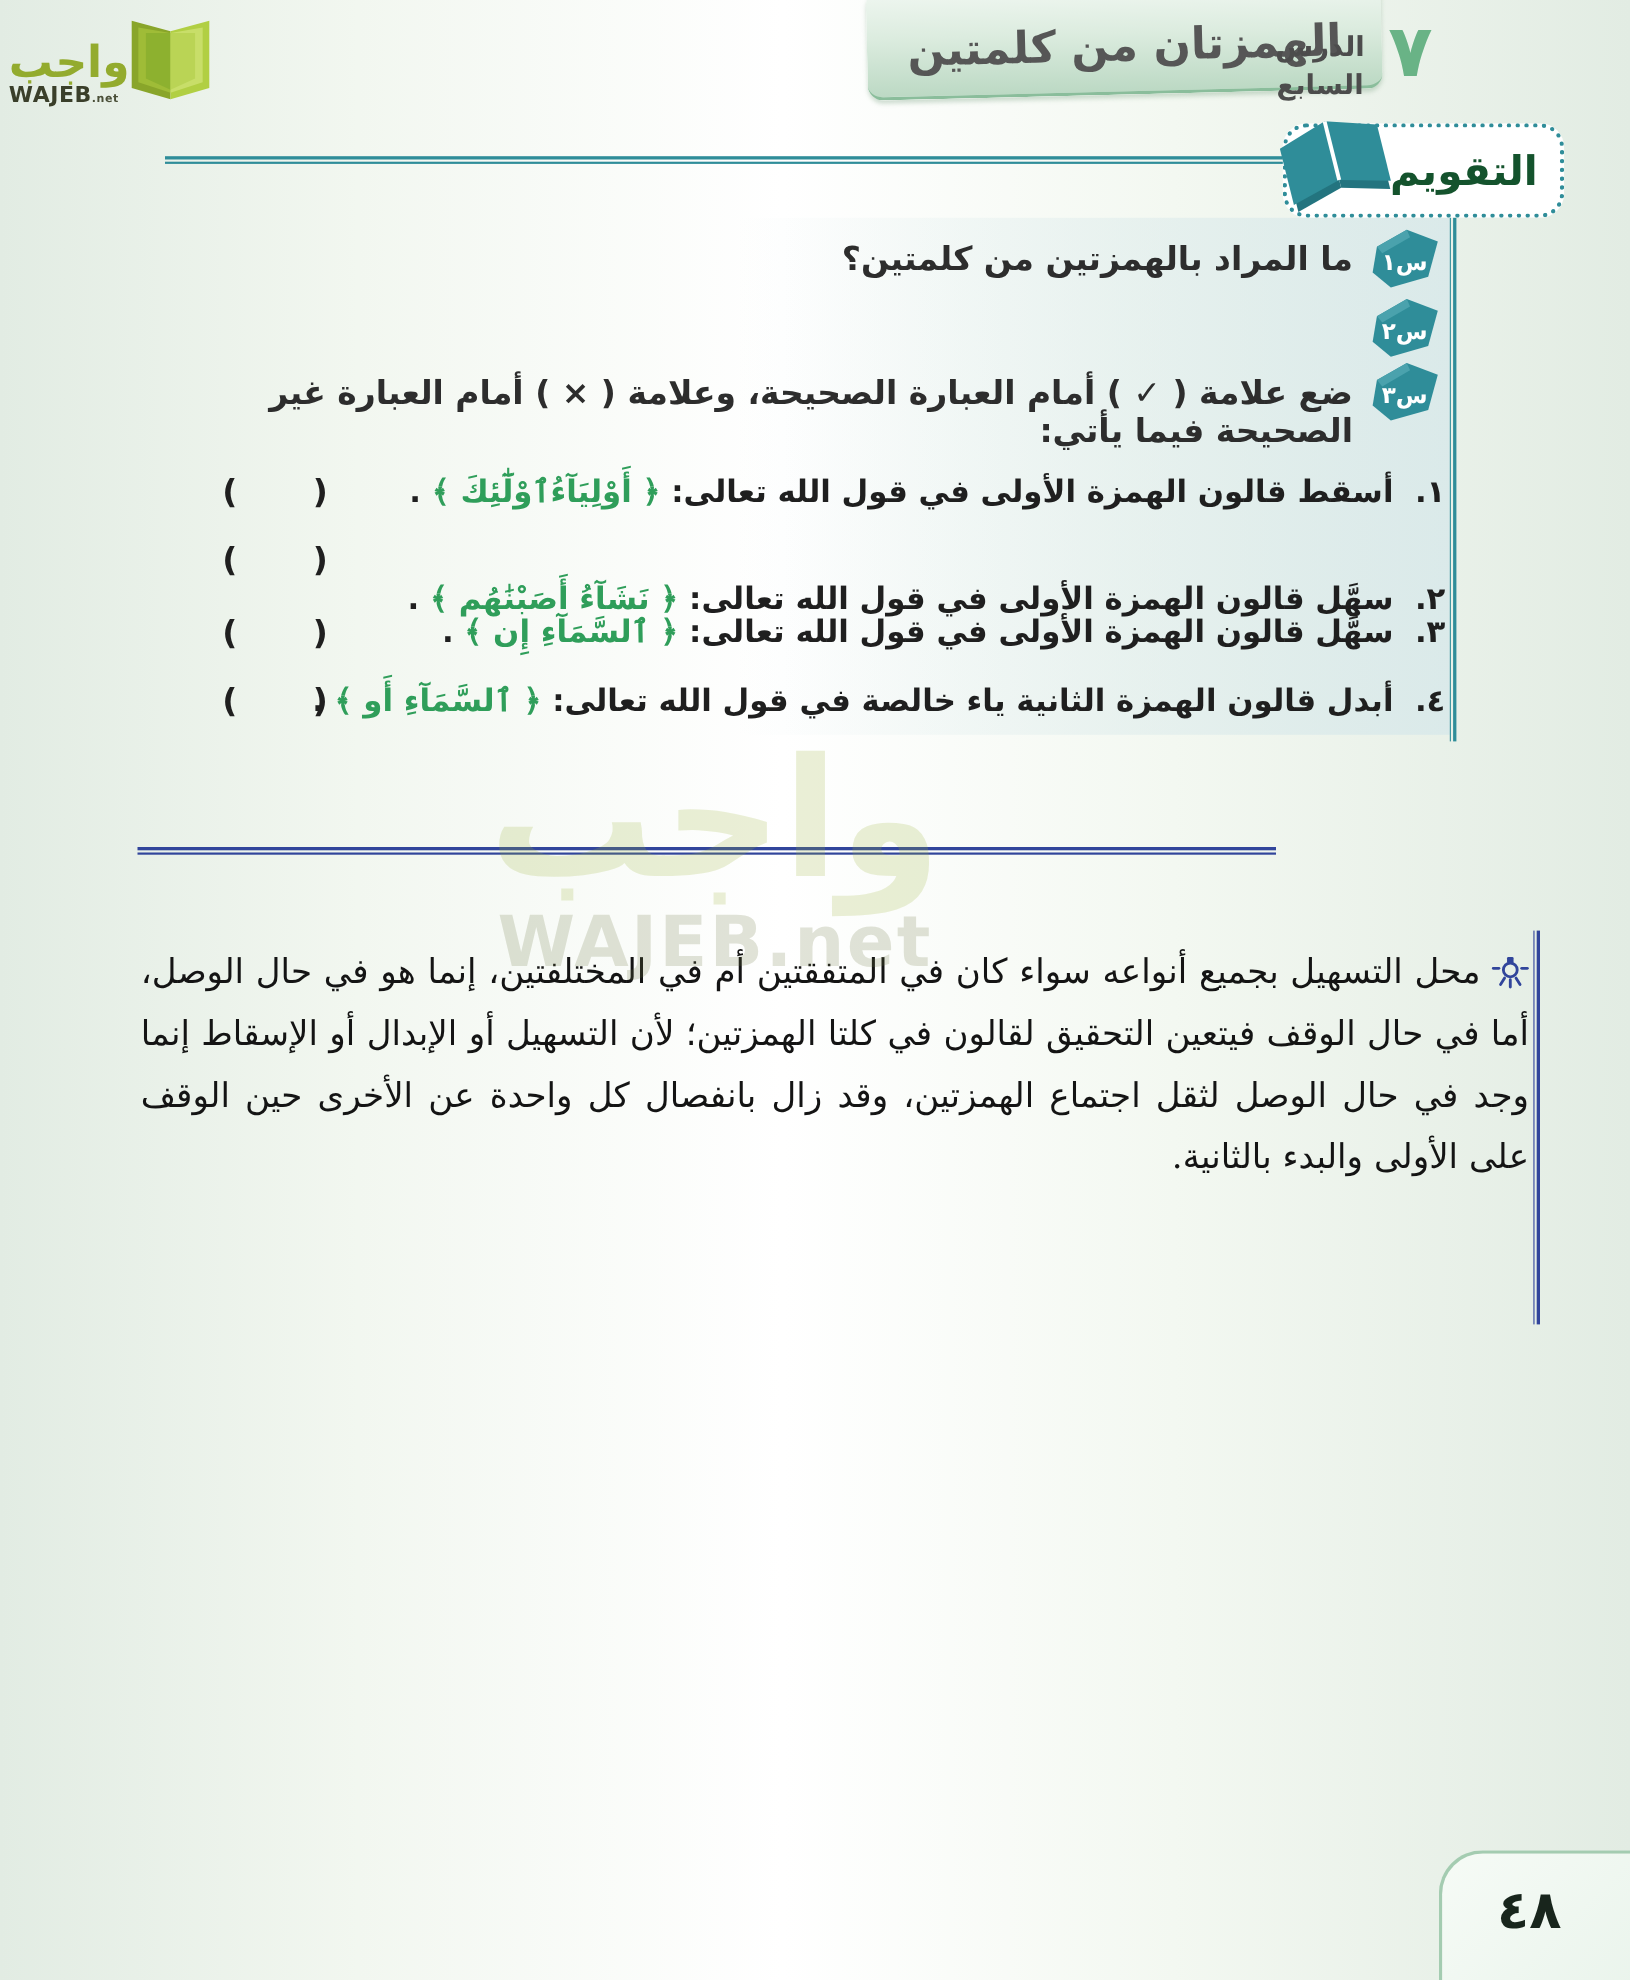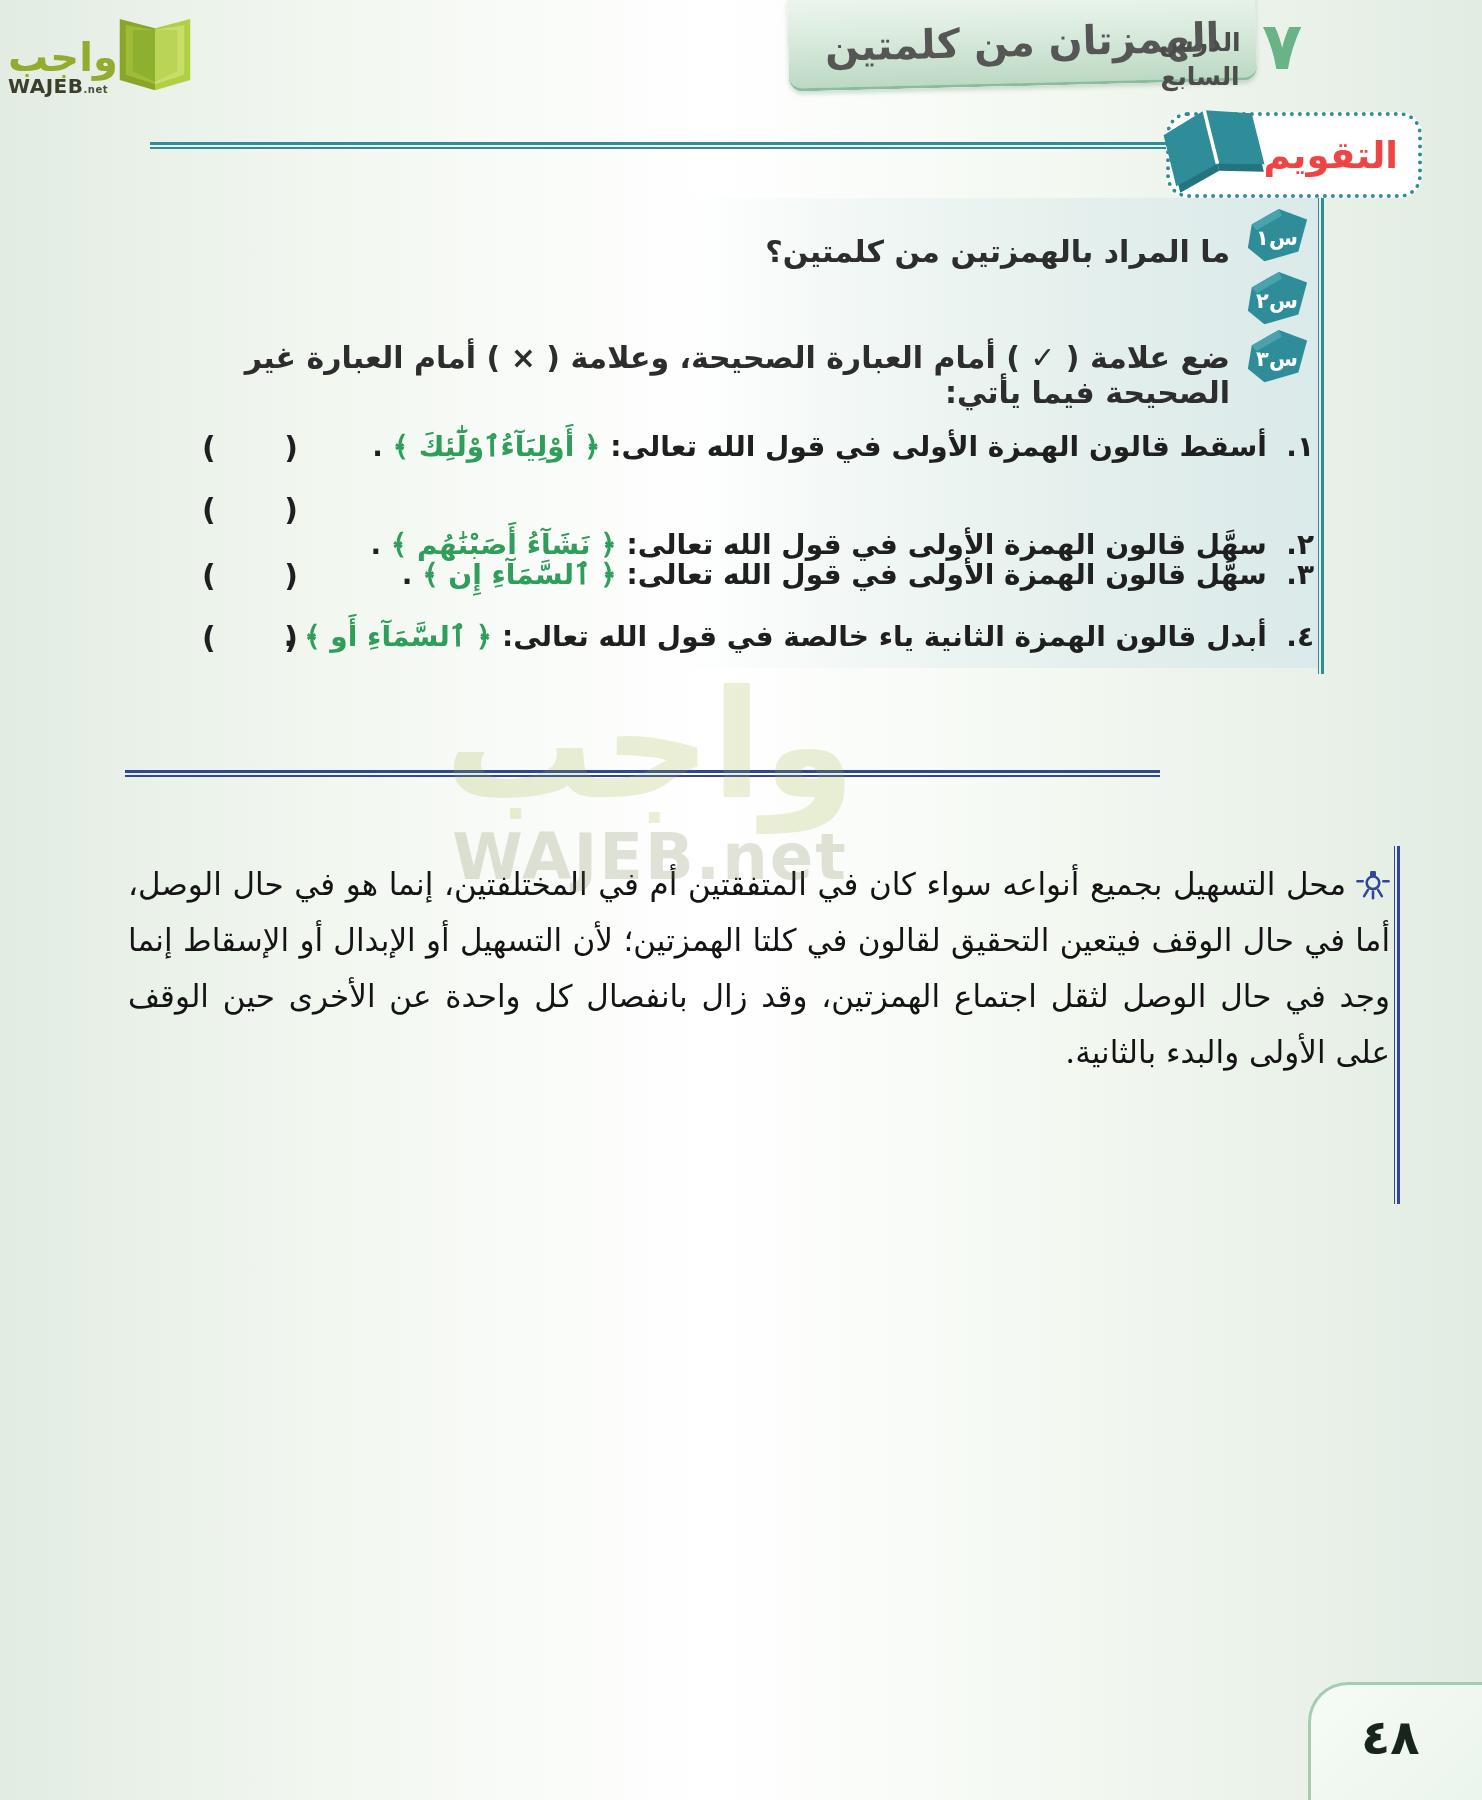--- a/index.html
+++ b/index.html
@@ -46,21 +46,21 @@
   .navy  { background:#31459b; }
 
   .badge {
     position:absolute; background:#fff; border-radius:22px;
     display:flex; align-items:center; justify-content:flex-start;
   }
   .badge.teal-b { border:4px dotted #2f8d99; }
   .badge.navy-b { border:4px dotted #31459b; }
 
   .taqweem-badge { left:1166px; top:112px; width:256px; height:86px; }
-  .taqweem-badge .label { font-size:37px; font-weight:bold; color:#ef4444; margin-right:20px; }
+  .taqweem-badge .label { font-size:37px; font-weight:bold; color:#14532d; margin-right:20px; }
   .taqweem-badge svg { position:absolute; left:-16px; top:-26px; }
 
   .taqweem-line { left:150px; top:142px; width:1018px; }
   .taqweem-vline { left:1318px; top:198px; height:476px; }
 
   .taqweem-wash { position:absolute; left:240px; top:198px; width:1078px; height:470px;
     background:linear-gradient(270deg,#d7e8ea 0%,rgba(255,255,255,0) 60%); opacity:0.8; }
 
   .ithra-line { left:125px; top:770px; width:1035px; }
   .ithra-badge { left:1156px; top:742px; width:262px; height:104px; }
@@ -152,21 +152,21 @@
     <span class="a teal"></span><span class="b teal"></span>
   </div>
 
   <div class="q-marker" style="left:1243px; top:205px;">
     <svg viewBox="0 0 70 62">
         <polygon points="9,20 37,4 66,15 57,48 22,58 5,44" fill="#2f8d99"></polygon>
         <polygon points="9,20 37,4 40,11 14,26" fill="#4aa2ad"></polygon>
       </svg>
     <span class="m">س١</span>
   </div>
-  <div class="q-text" style="right:252px; top:234px; left:300px;">ما المراد بالهمزتين من كلمتين؟</div>
+  <div class="q-text" style="right:252px; top:218px; left:300px;">ما المراد بالهمزتين من كلمتين؟</div>
 
   <div class="q-marker" style="left:1243px; top:268px;">
     <svg viewBox="0 0 70 62">
         <polygon points="9,20 37,4 66,15 57,48 22,58 5,44" fill="#2f8d99"></polygon>
         <polygon points="9,20 37,4 40,11 14,26" fill="#4aa2ad"></polygon>
       </svg>
     <span class="m">س٢</span>
   </div>
 
   <div class="q-marker" style="left:1243px; top:326px;">

